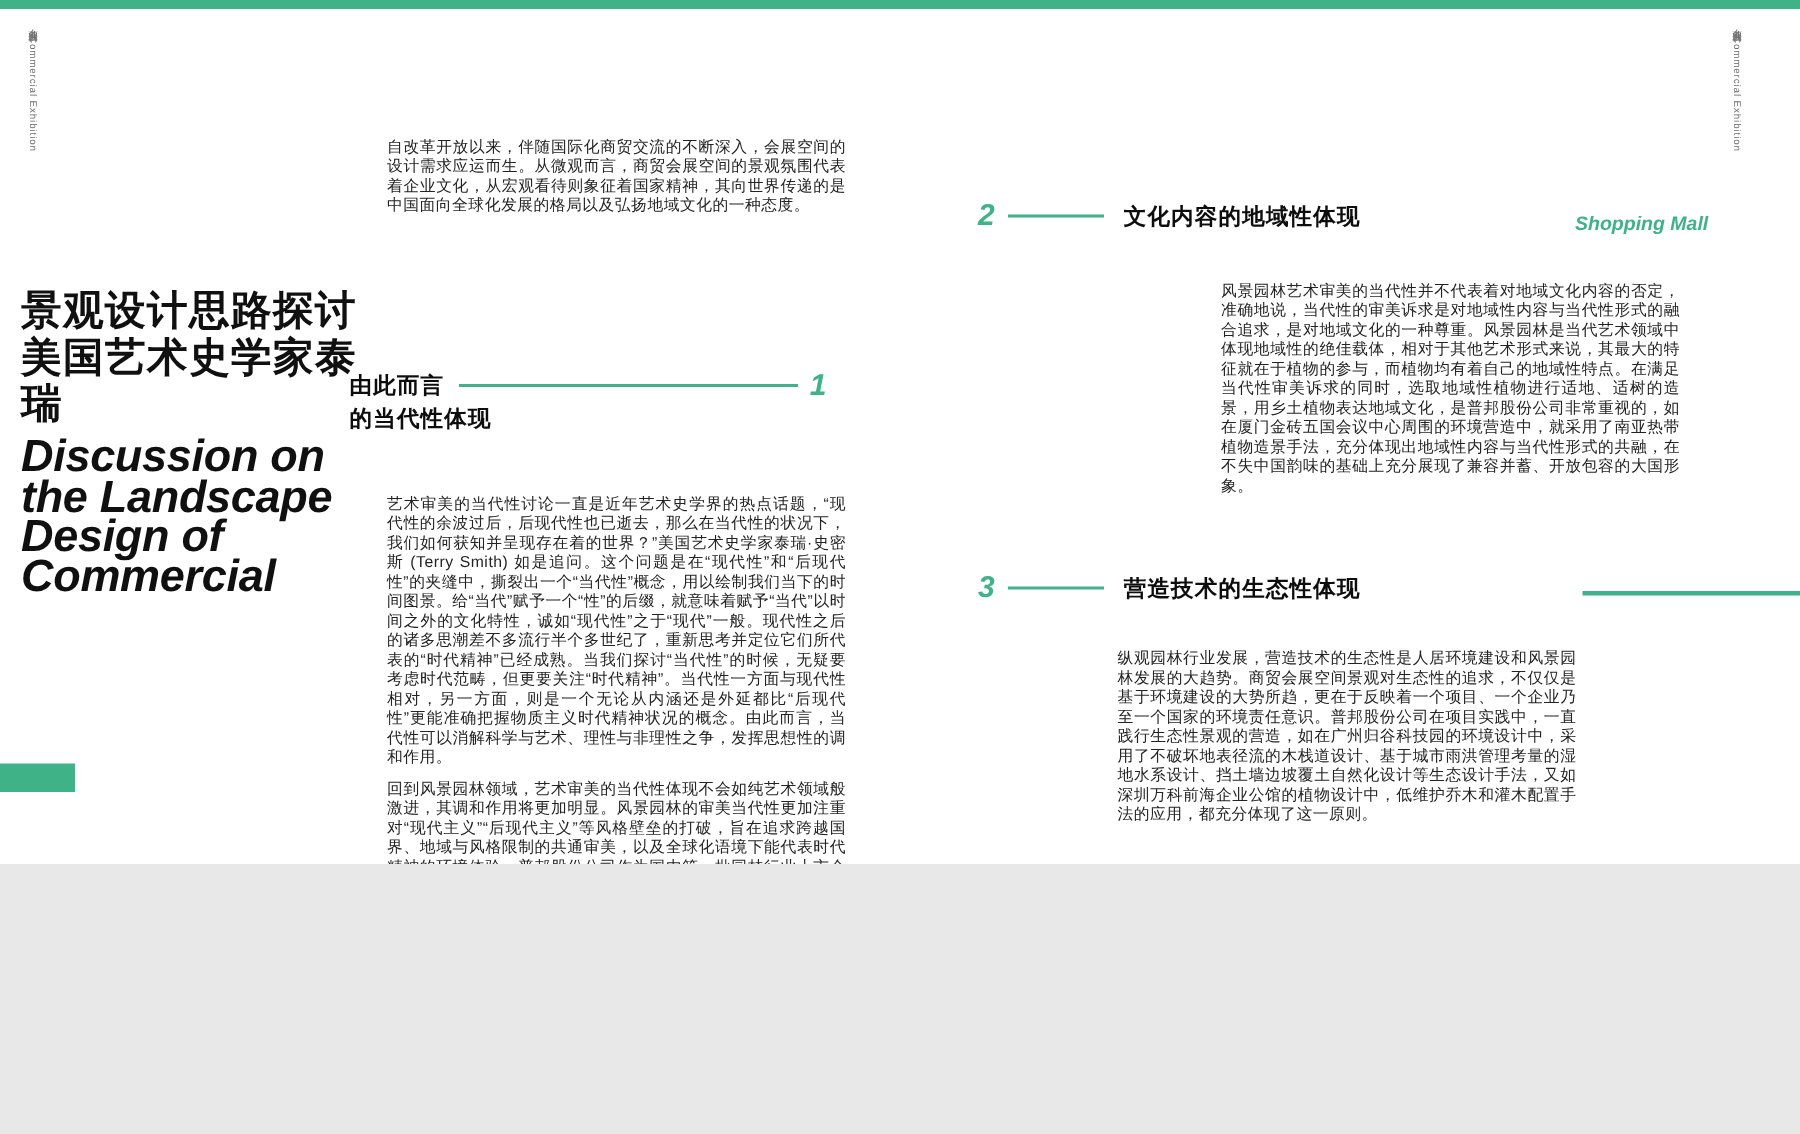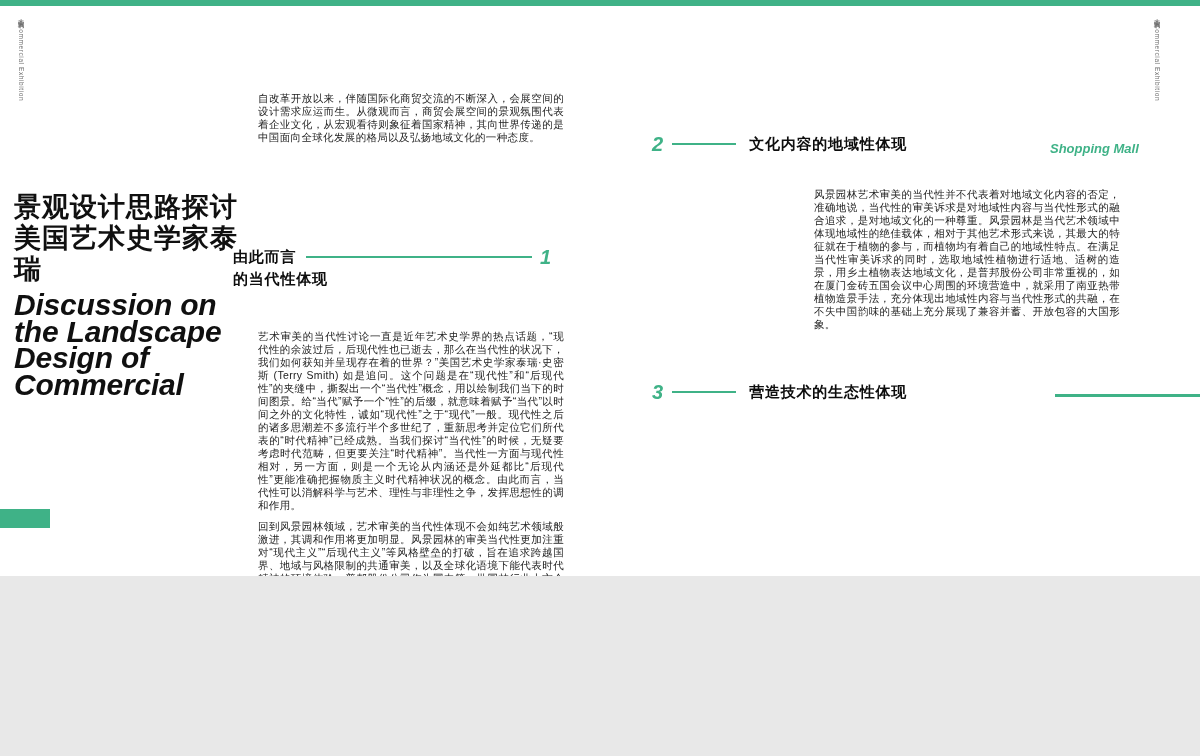--- a/index.html
+++ b/index.html
@@ -155,20 +155,21 @@
 
   <div class="sec-head-r sec3-head">
     <span class="sec-num">3</span>
     <span class="sec-rule"></span>
     <span class="sec-title">营造技术的生态性体现</span>
   </div>
 
   <div class="edge-rule-right"></div>
 
   <div class="body-col col-s3">
+    <p>纵观园林行业发展，营造技术的生态性是人居环境建设和风景园林发展的大趋势。商贸会展空间景观对生态性的追求，不仅仅是基于环境建设的大势所趋，更在于反映着一个项目、一个企业乃至一个国家的环境责任意识。普邦股份公司在项目实践中，一直践行生态性景观的营造，如在广州归谷科技园的环境设计中，采用了不破坏地表径流的木栈道设计、基于城市雨洪管理考量的湿地水系设计、挡土墙边坡覆土自然化设计等生态设计手法，又如深圳万科前海企业公馆的植物设计中，低维护乔木和灌木配置手法的应用，都充分体现了这一原则。</p>
   </div>
 
   <div class="green-rect rect-small-right"></div>
   <div class="label-green label-square">Square</div>
   <div class="green-rect rect-bottom"></div>
 
   <div class="page-num right">107</div>
 
 </div>
 

